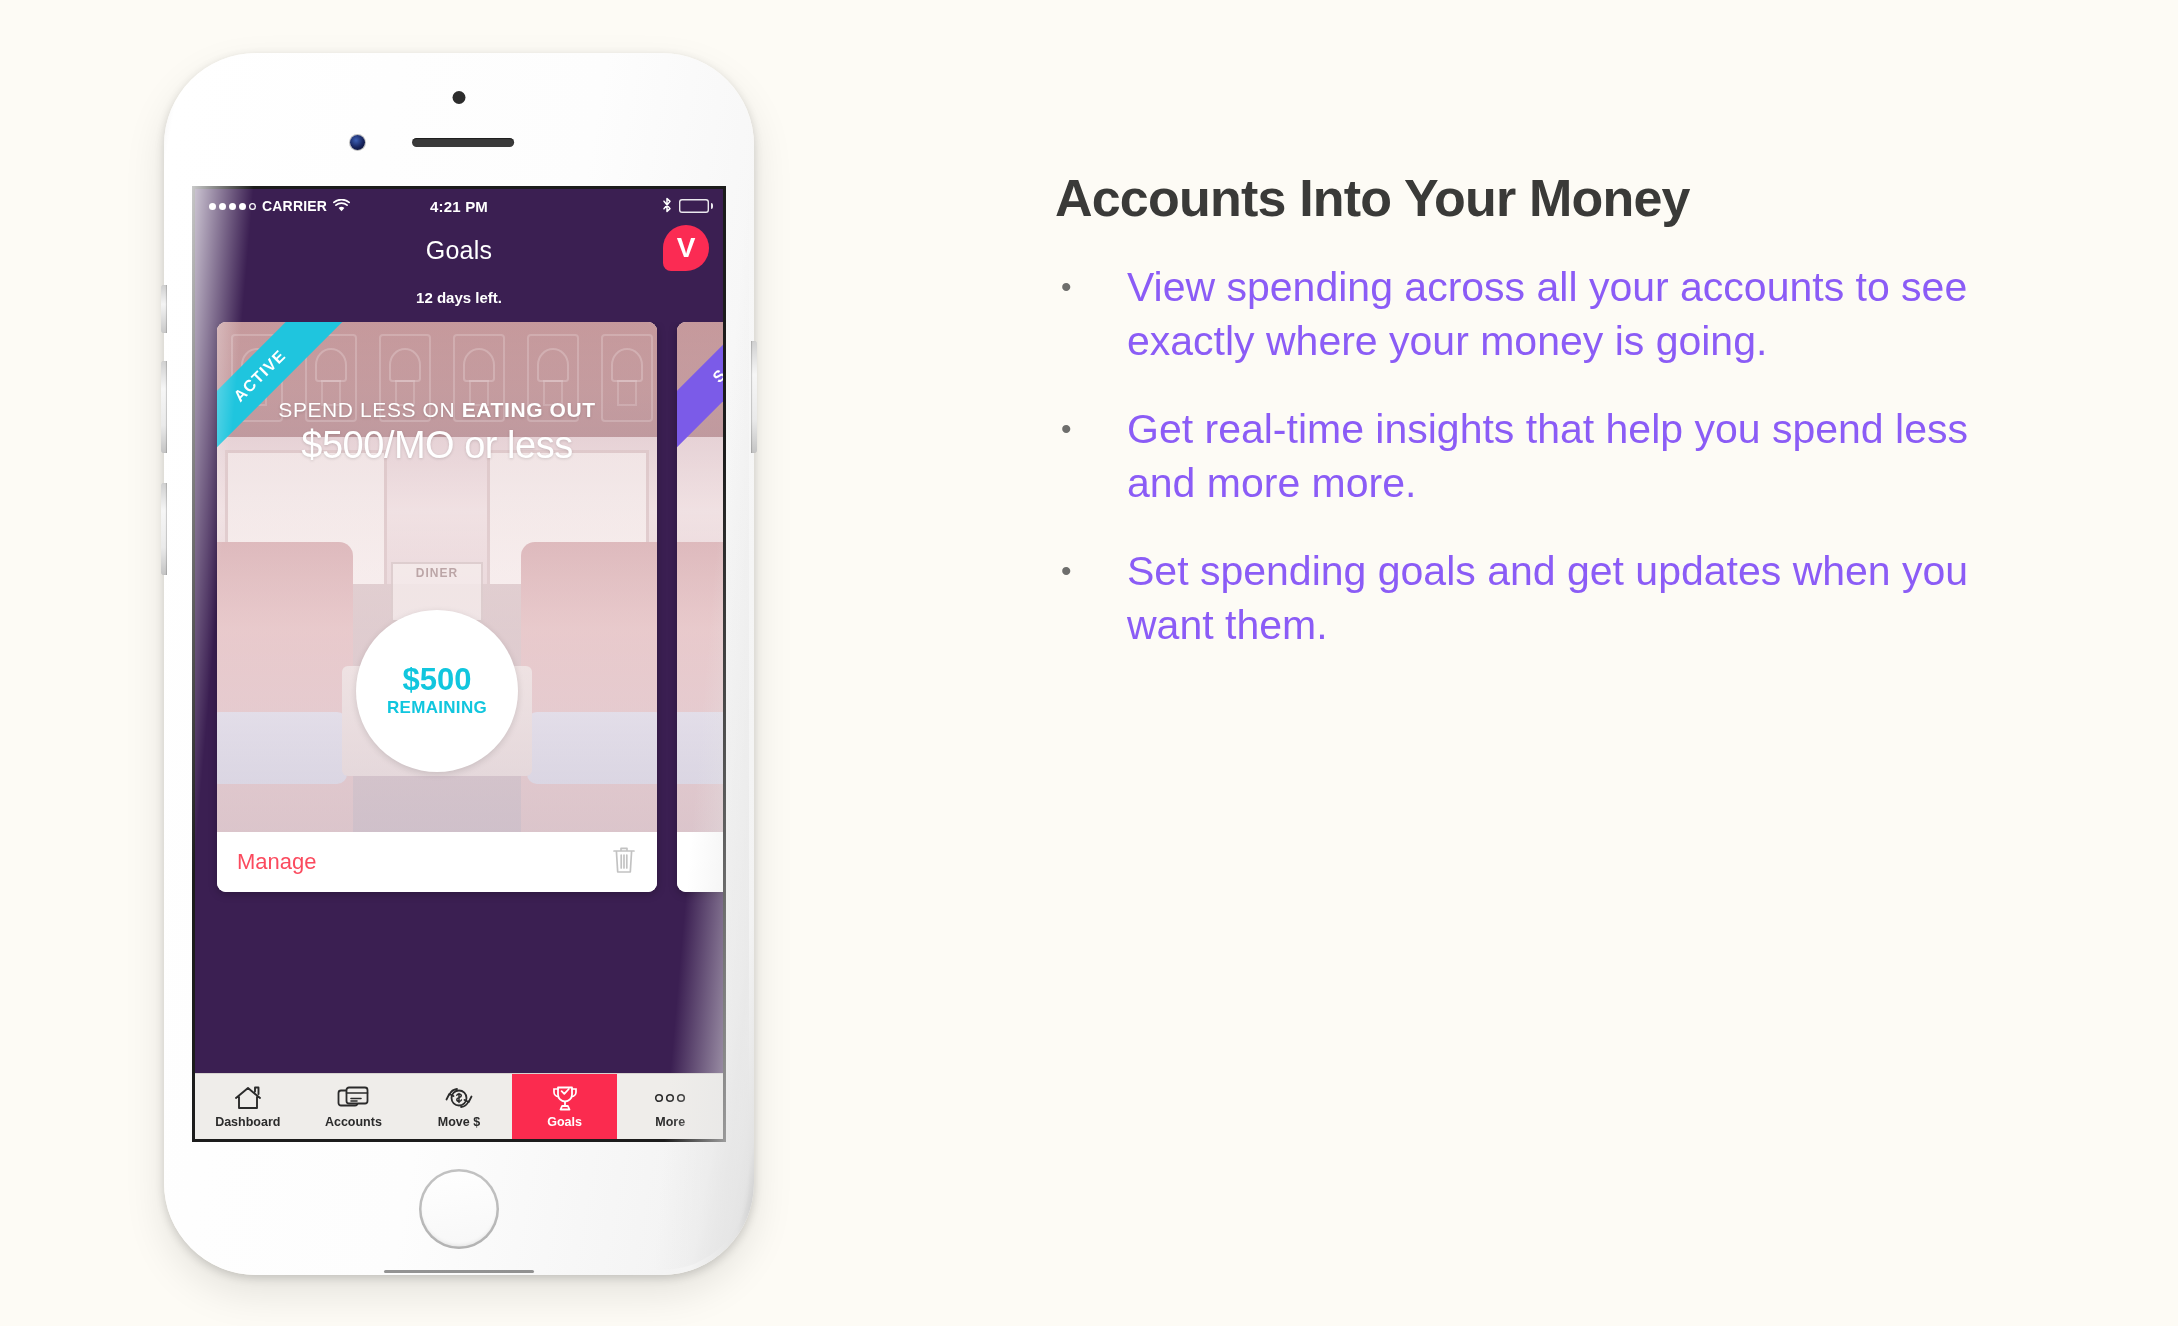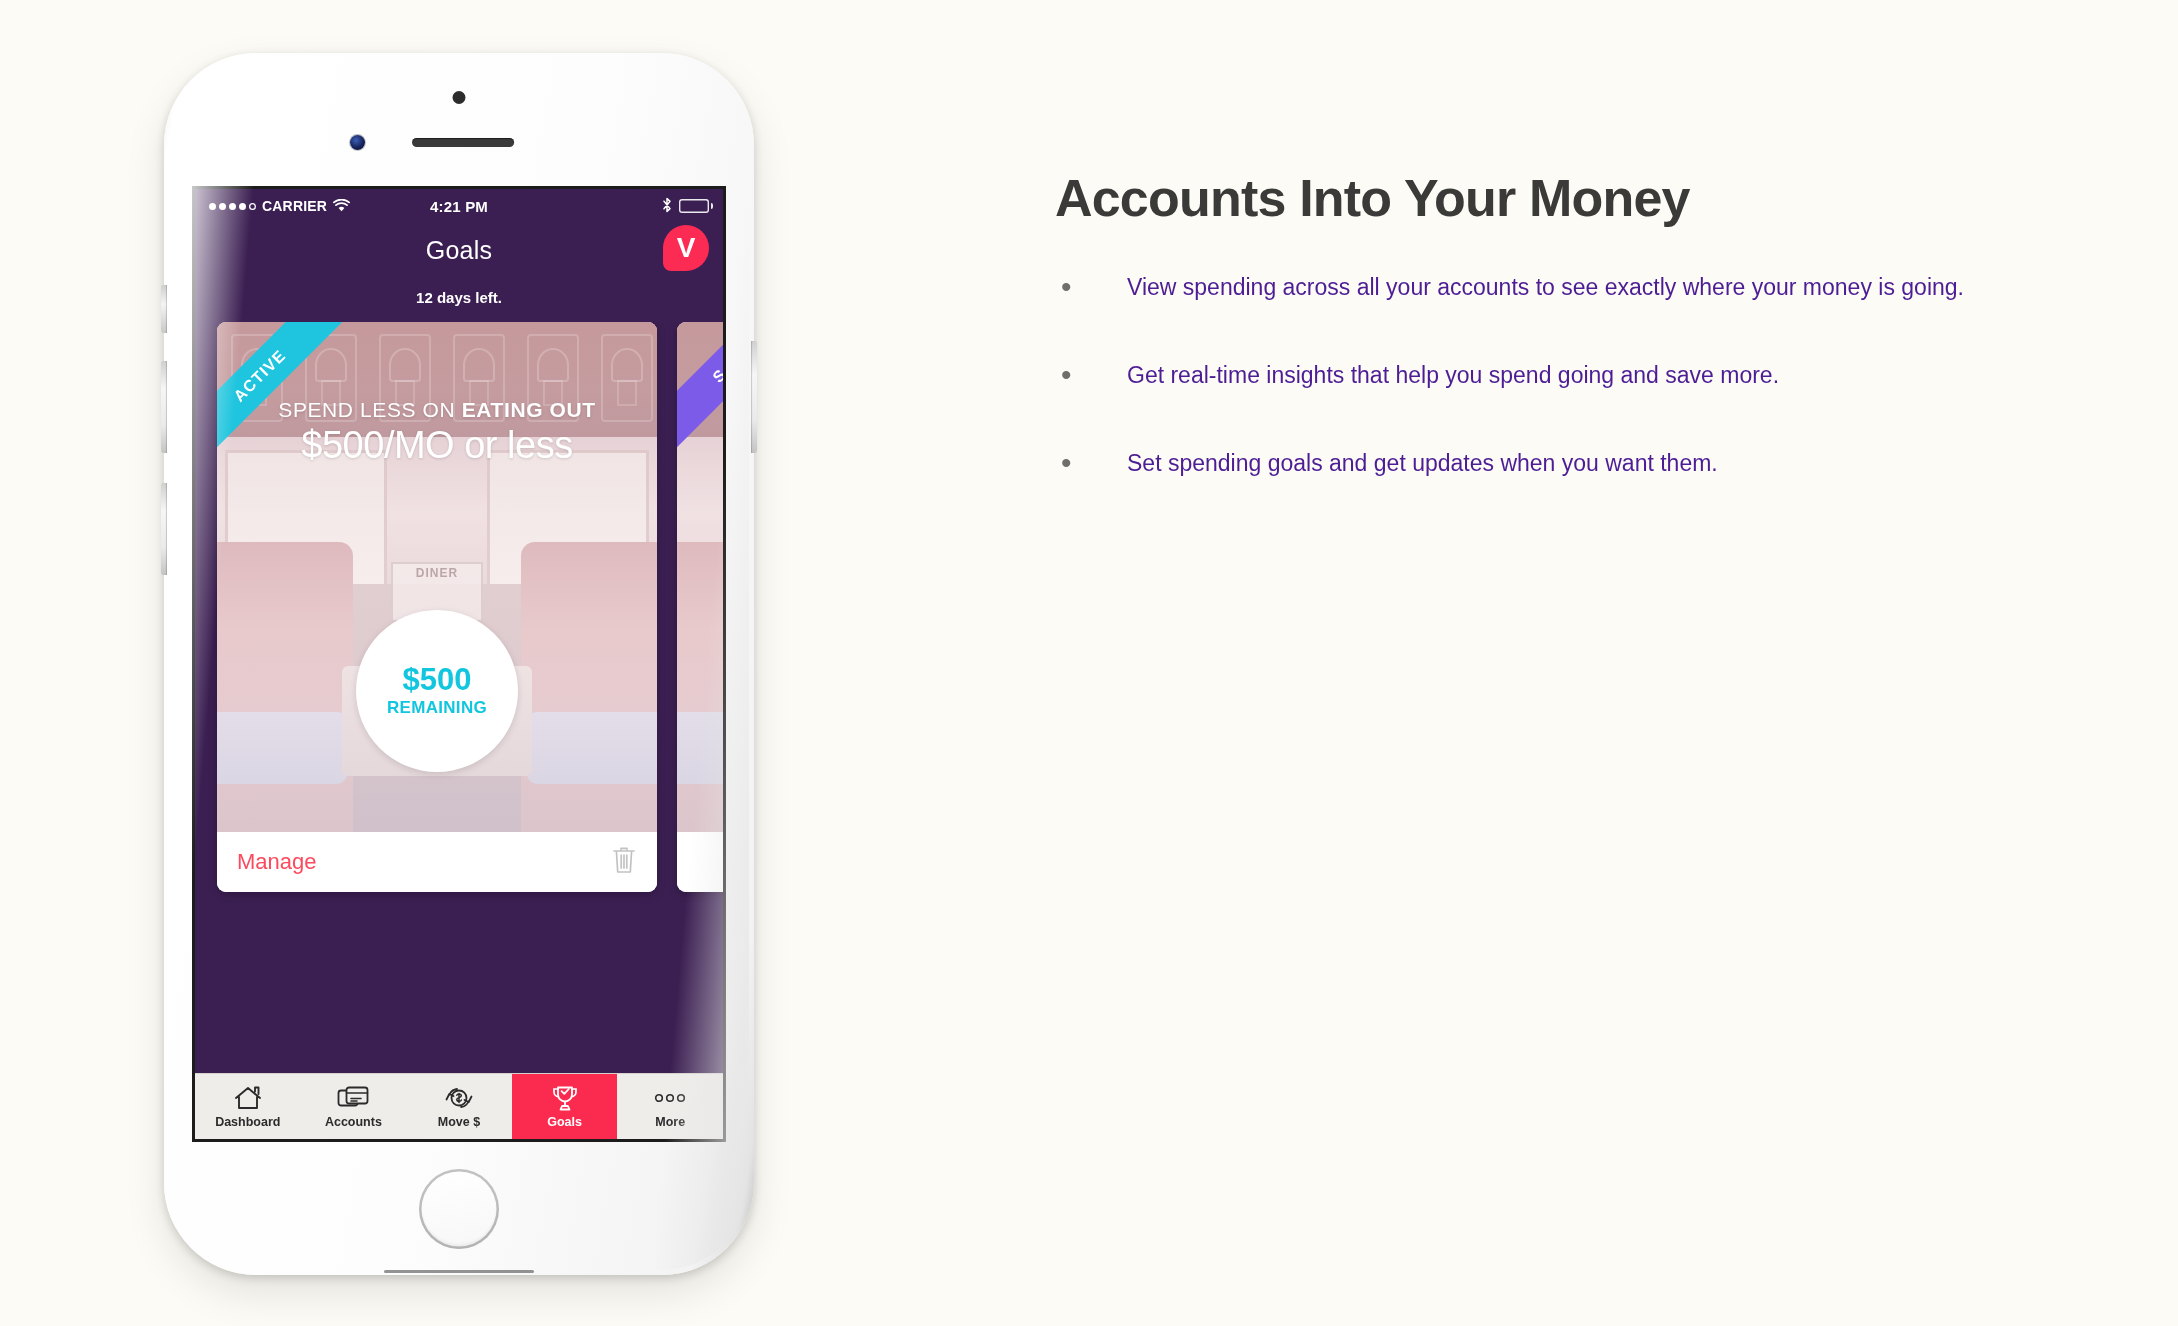--- a/index.html
+++ b/index.html
@@ -395,22 +395,22 @@
   .bullet-dot {
     width: 72px;
     flex: 0 0 72px;
     color: #6E6E6C;
     font-size: 30px;
     line-height: 54px;
     text-align: left;
     padding-left: 6px;
   }
   .bullet-text {
-    color: #4c1d95;
-    font-size: 23px;
+    color: #8b5cf6;
+    font-size: 41px;
     line-height: 54px;
     max-width: 900px;
   }
 </style>
 </head>
 <body>
 
 <div id="phone-area">
   <div id="phone">
 
@@ -603,20 +603,20 @@
 <div id="copy-panel">
   <h1 id="headline">Accounts Into Your Money</h1>
 
   <div class="bullet-row">
     <span class="bullet-dot">•</span>
     <span class="bullet-text">View spending across all your accounts to see exactly where your money is going.</span>
   </div>
 
   <div class="bullet-row">
     <span class="bullet-dot">•</span>
-    <span class="bullet-text">Get real-time insights that help you spend going and save more.</span>
+    <span class="bullet-text">Get real-time insights that help you spend less and more more.</span>
   </div>
 
   <div class="bullet-row">
     <span class="bullet-dot">•</span>
     <span class="bullet-text">Set spending goals and get updates when you want them.</span>
   </div>
 </div>
 
 </body></html>

